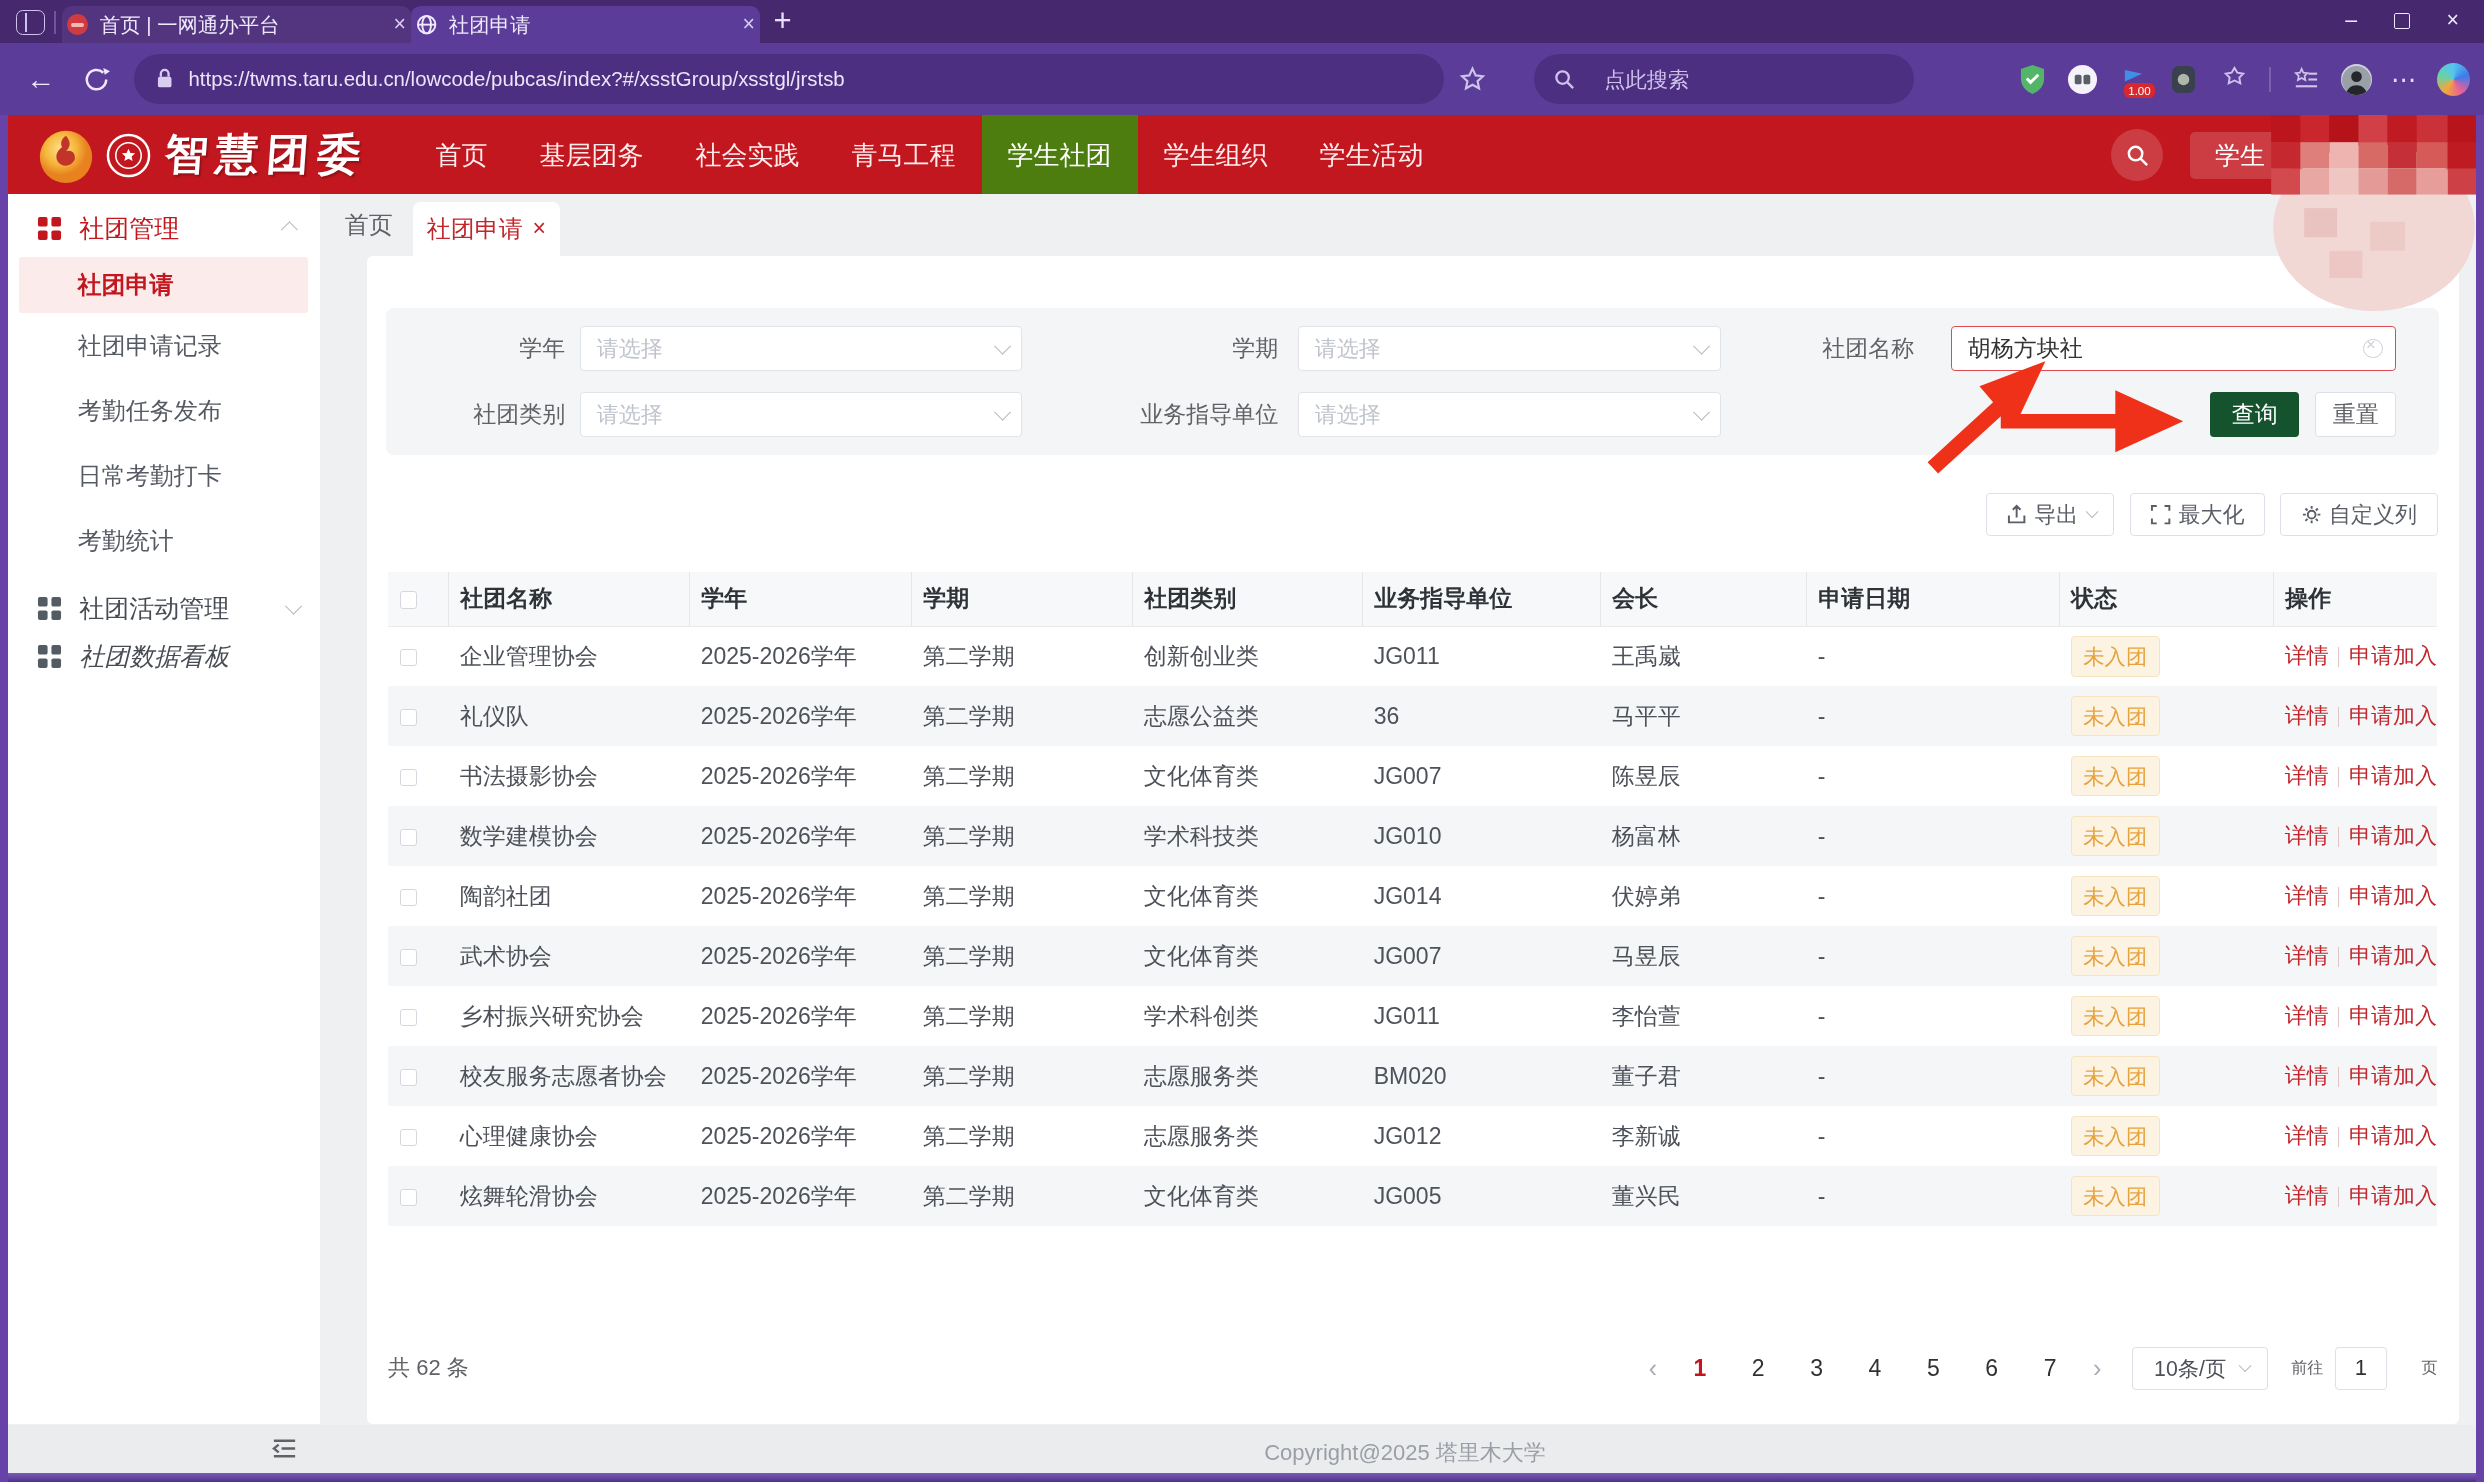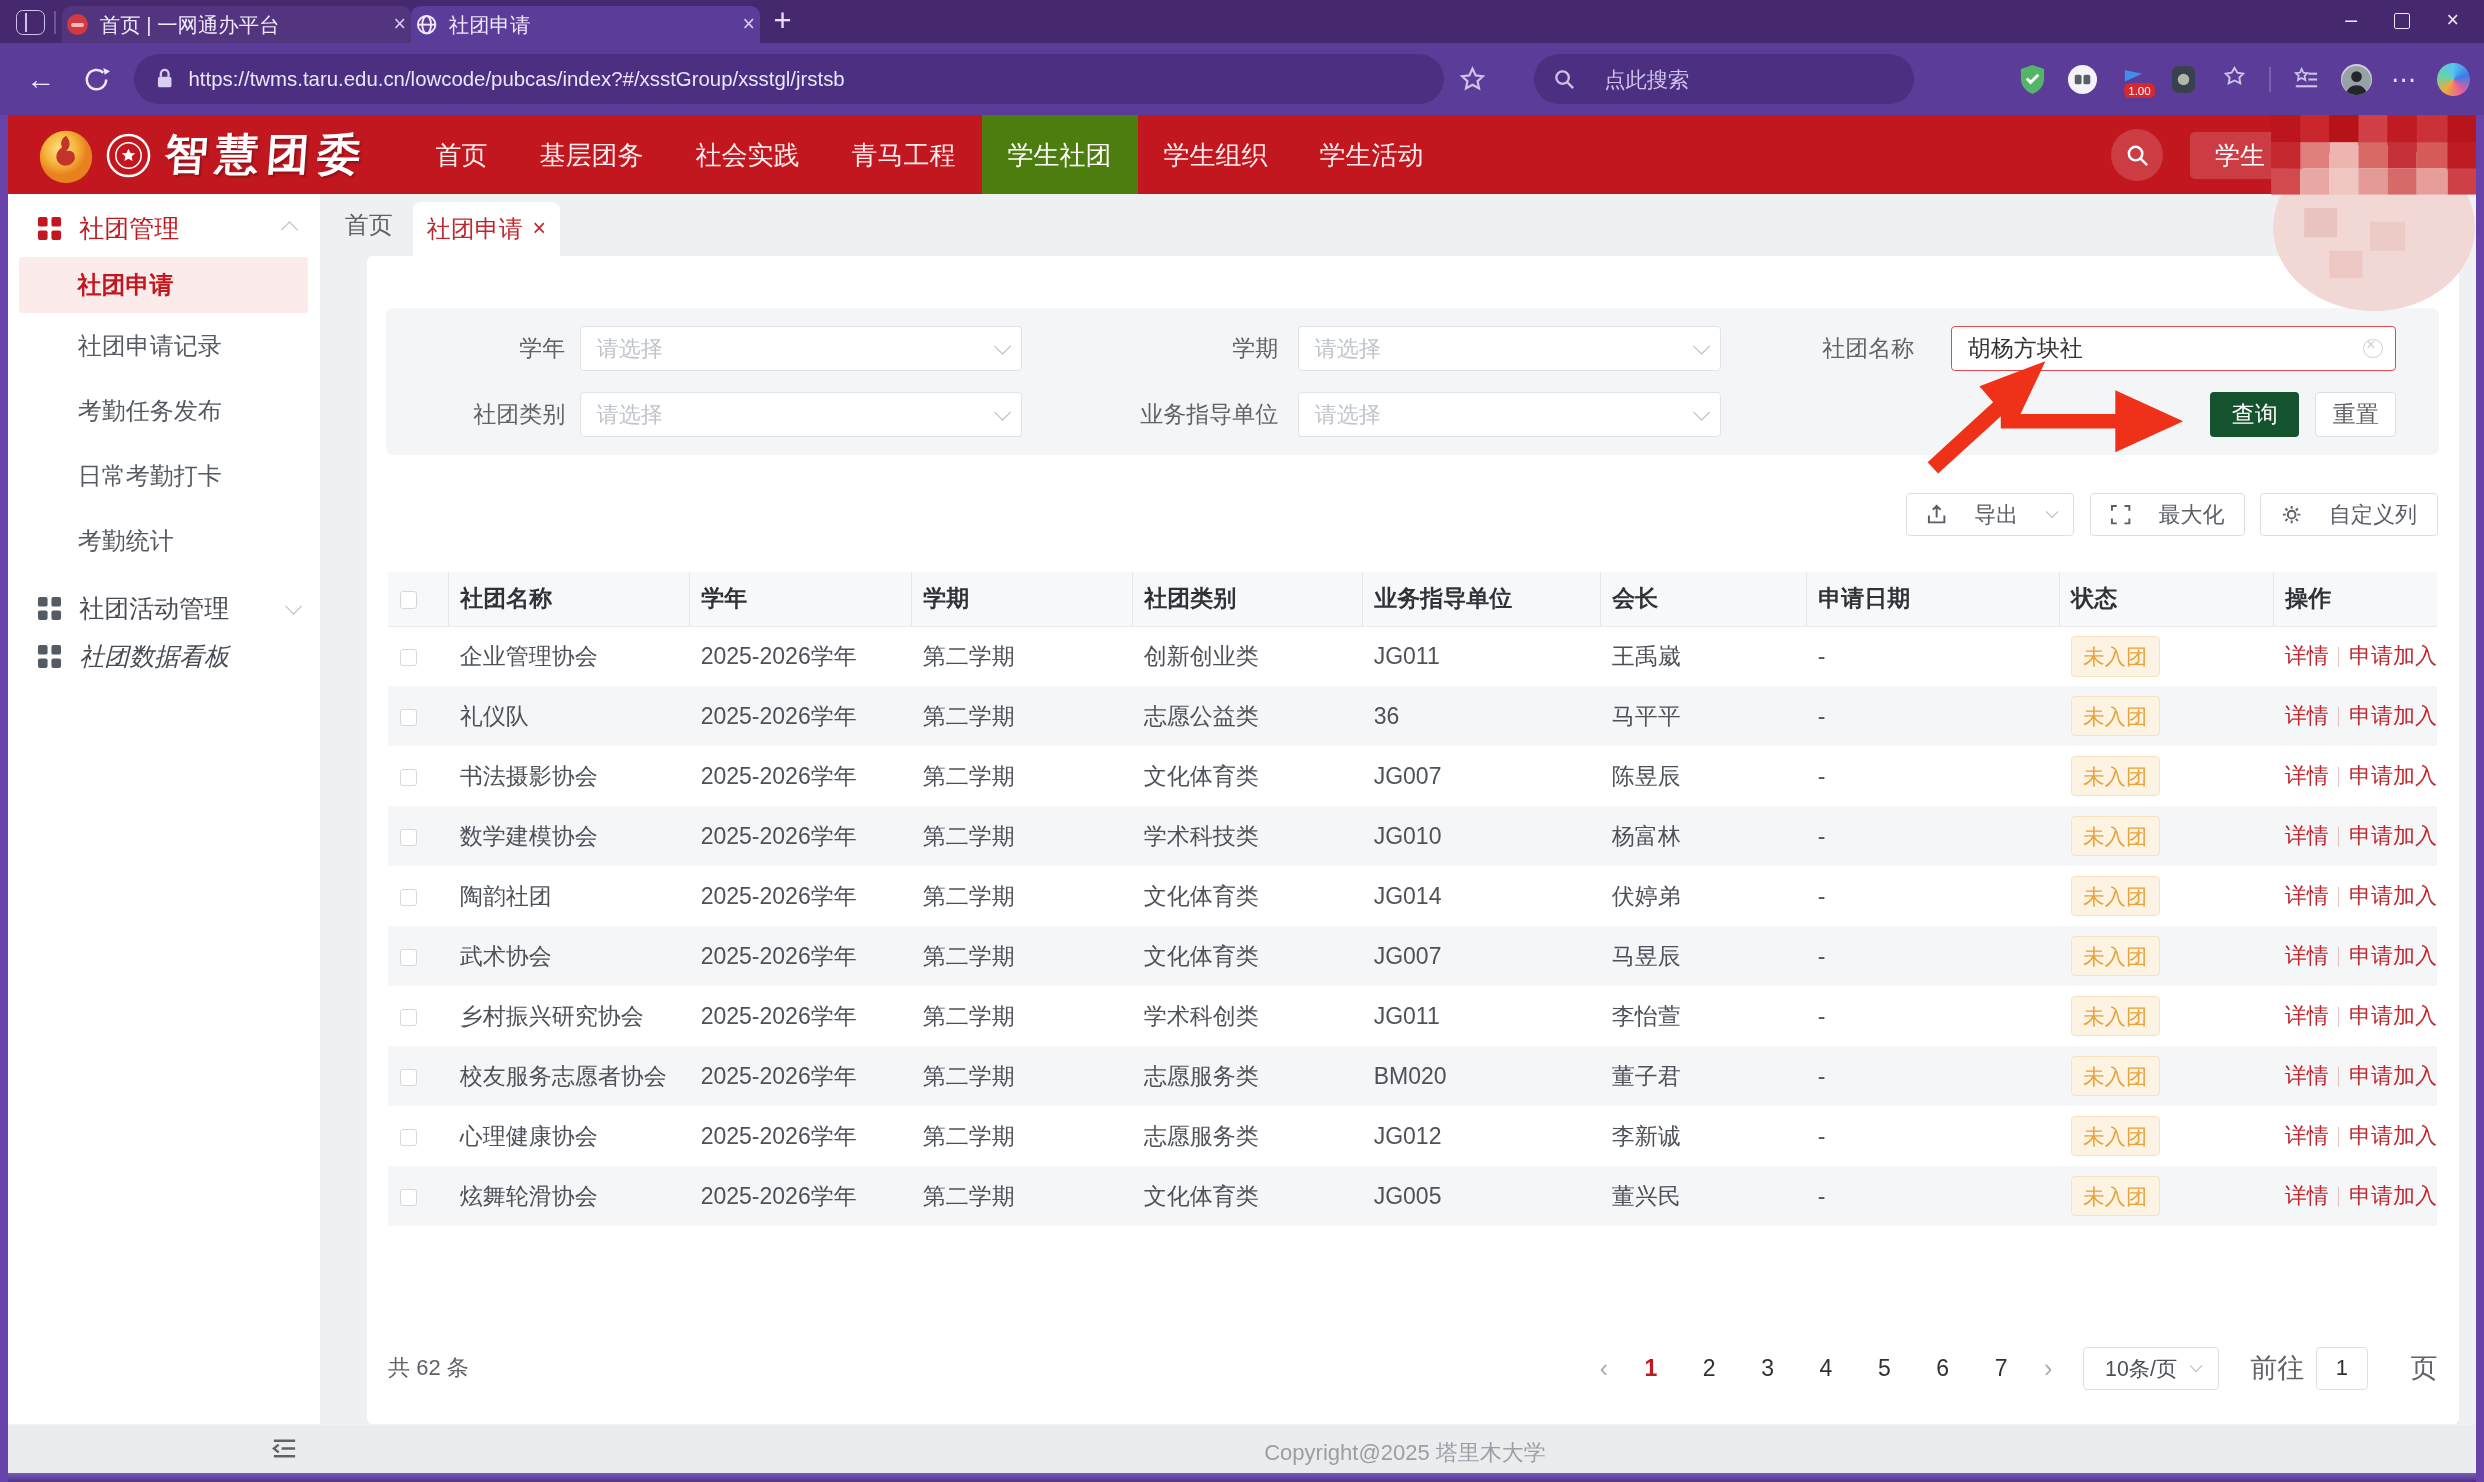--- a/index.html
+++ b/index.html
@@ -77,42 +77,42 @@
   .chev { width:11.6px; height:11.6px; border-right:1.9px solid #b6bac2; border-bottom:1.9px solid #b6bac2; transform:rotate(45deg) translateY(-3.9px); }
   .chev.up { transform:rotate(-135deg) translateY(-1.9px); }
   .clubwrap { position:absolute; left:1548px; top:18.4px; width:462px; height:45px;padding-left:17px; }
   .clubinput { width:100%; height:100%; border:1px solid #dd4a4f; border-radius:3.9px; font-size:23px; color:#333; padding:0 49px 0 15.5px; outline:none; font-family:inherit; }
   .clearicon { position:absolute; right:13.6px; top:12.6px; width:19.4px; height:19.4px; border:1.9px solid #cdd0d6; border-radius:50%; }
   .clearicon::after { content:"×"; position:absolute; left:1.9px; top:-4.9px; color:#cdd0d6; font-size:16.5px; }
   .btn-query { position:absolute; left:1824px; top:84px; width:89px; height:45px; background:#14532d; color:#fff; font-size:23px; border:none; border-radius:3.9px; cursor:pointer; font-family:inherit; }
   .btn-reset { position:absolute; left:1929px; top:84px; width:81px; height:45px; background:#fff; color:#606266; font-size:23px; border:1px solid #dcdfe6; border-radius:3.9px; cursor:pointer; font-family:inherit; }
 
   .tools { position:absolute; right:21.3px; top:237px; display:flex; gap:15.5px; }
-  .toolbtn { height:43px; padding:0 19.4px; background:#fff; border:1px solid #dcdfe6; border-radius:3.9px; display:flex; align-items:center; gap:27px; font-size:22px; color:#5a5e66; cursor:pointer; }
+  .toolbtn { height:43px; padding:0 19.4px; background:#fff; border:1px solid #dcdfe6; border-radius:3.9px; display:flex; align-items:center; gap:7px; font-size:22px; color:#5a5e66; cursor:pointer; }
   .toolbtn .chev { width:8.7px; height:8.7px; }
 
   .dtable { position:absolute; left:21.3px; top:316px; width:2049px; border-collapse:collapse; table-layout:fixed; }
   .dtable th { height:54px; background:#f7f8fa; font-size:23px; color:#2f3338; text-align:left; padding:0 5.8px 0 11.6px; font-weight:bold; border-bottom:1px solid #e8eaec; }
   .dtable th + th { border-left:1px solid #e4e6e9; }
   .dtable td { height:60px; font-size:23px; color:#4d5159; padding:0 5.8px 0 11.6px; white-space:nowrap; overflow:hidden; }
   .dtable tr.alt td { background:#f5f6f8; }
   .cb { display:inline-block; width:17.5px; height:17.5px; border:1.9px solid #d4d7dd; border-radius:2.9px; background:#fff; vertical-align:middle; cursor:pointer; }
   .badge { display:inline-block; padding:4.9px 11.6px; background:#fdf3e3; border:1px solid #f8e3c0; border-radius:3.9px; color:#e6a23c; font-size:21.3px; }
   .lnk { color:#c2262c; font-size:22px; cursor:pointer; text-decoration:none; }
   .vsep { display:inline-block; width:1px; height:19.4px; background:#e3c4c5; margin:0 9.7px; vertical-align:middle; }
 
   .pager { position:absolute; left:21.3px; right:21.3px; top:1085px; height:54px; display:flex; align-items:center; }
   .ptotal { font-size:22px; color:#606266; }
   .pright { margin-left:auto; display:flex; align-items:center; }
   .parrow { font-size:25px; color:#a9adb5; padding:0 13.6px; cursor:pointer; }
   .pnum { min-width:39px; text-align:center; font-size:23px; color:#303133; margin:0 9.7px; cursor:pointer; }
   .pnum.active { color:#c2171f; font-weight:bold; }
   .psize { margin-left:17.5px; width:136px; height:43px; border:1px solid #dcdfe6; border-radius:3.9px; display:flex; align-items:center; justify-content:center; gap:11.6px; font-size:21.3px; color:#4d5159; cursor:pointer; }
   .psize .chev { width:8.7px; height:8.7px; }
-  .pgoto { margin-left:31px; font-size:27px; color:#606266; }
+  .pgoto { margin-left:23px; font-size:16px; color:#606266; }
   .pginput { margin:0 11.6px; width:52px; height:43px; border:1px solid #dcdfe6; border-radius:3.9px; text-align:center; font-size:22px; color:#303133; outline:none; font-family:inherit; }
 
   .footer { position:absolute; left:0; top:1425px; width:2484px; height:49px; background:#ebecee; }
   .copyright { position:absolute; left:1405px; top:12.6px; transform:translateX(-50%); font-size:22px; color:#9a9ea6; }
   .collapse { position:absolute; left:270px; top:1434px; cursor:pointer; }
   .bottombar { position:absolute; left:0; top:1473px; width:2484px; height:9.7px; background:linear-gradient(#7a5cb8,#4a2b85); }
   .edge { position:absolute; top:115px; bottom:0; width:7.8px; background:#6742a8; z-index:55; }
   .edge.l { left:0; } .edge.r { right:0; }
 
   .arrows { position:absolute; left:0; top:0; width:2484px; height:1483px; pointer-events:none; z-index:60; }

